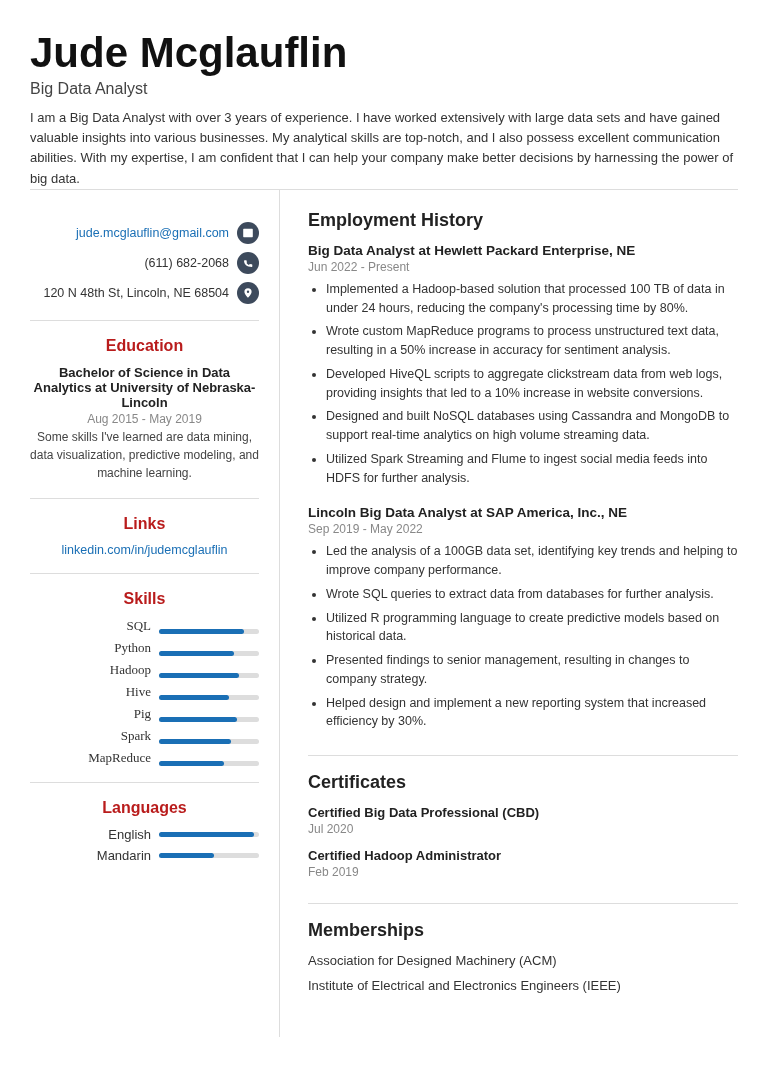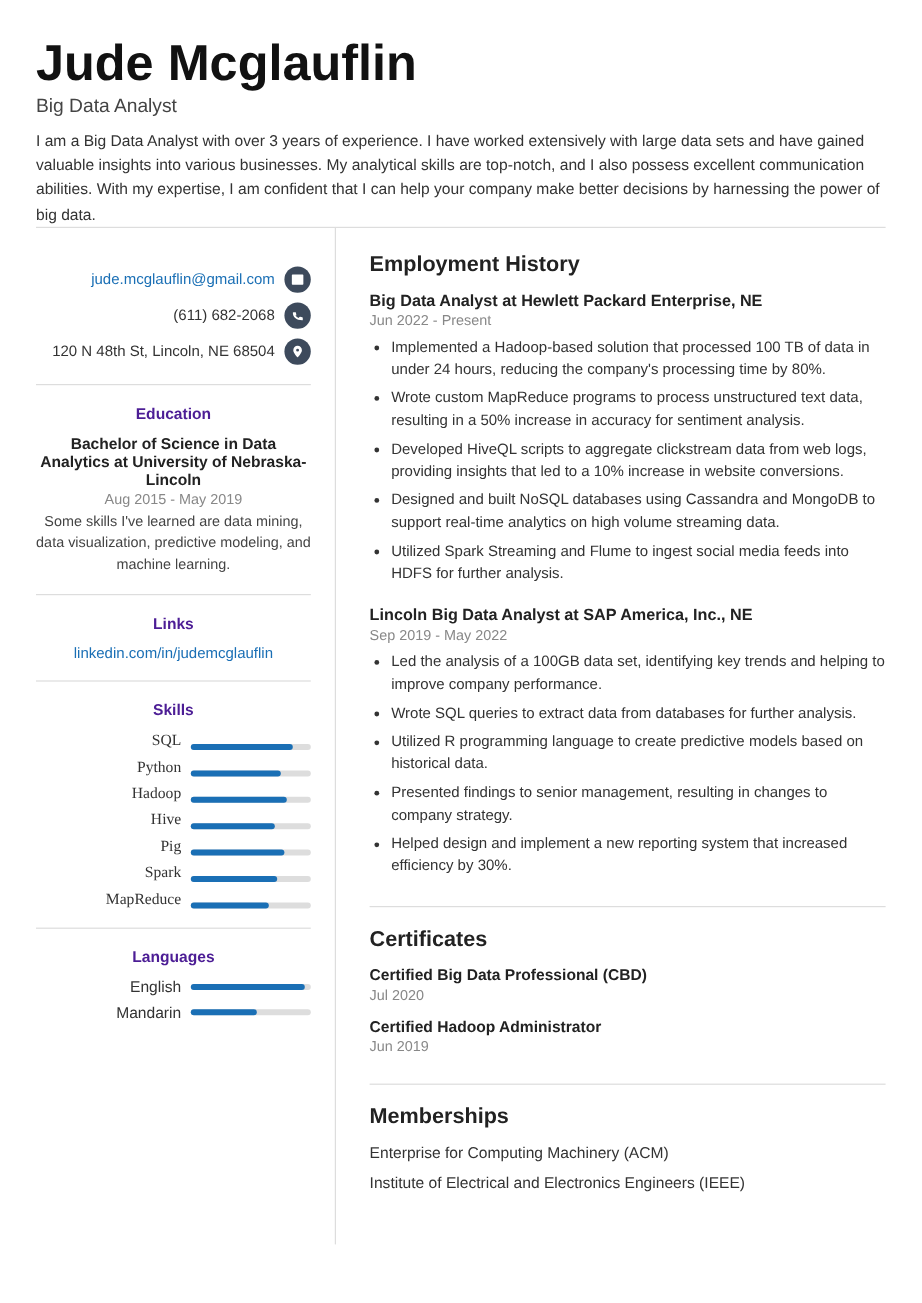--- a/index.html
+++ b/index.html
@@ -12,21 +12,21 @@
     .main-layout { display: flex; gap: 0; margin-top: 0; }
     .left-col { width: 250px; min-width: 250px; border-right: 1px solid #ddd; padding: 20px 20px 20px 0; }
     .right-col { flex: 1; padding: 20px 0 20px 28px; }
     .contact-item { display: flex; align-items: center; justify-content: flex-end; gap: 8px; margin-bottom: 8px; font-size: 12.5px; color: #1a6fb5; }
     .contact-item .contact-text { color: #1a6fb5; text-decoration: none; }
     .contact-item .contact-icon { width: 22px; height: 22px; border-radius: 50%; background: #3d4a5c; display: flex; align-items: center; justify-content: center; flex-shrink: 0; }
     .contact-item .contact-icon svg { width: 12px; height: 12px; fill: white; }
     .phone-item { color: #333; }
     .address-item { color: #333; }
     .section-divider { border-top: 1px solid #ddd; margin: 16px 0; }
-    .left-section-title { text-align: center; font-size: 13px; font-weight: bold; color: #4c1d95; margin-bottom: 10px; }
+    .left-section-title { text-align: center; font-size: 16px; font-weight: bold; color: #b91c1c; margin-bottom: 10px; }
     .edu-block { text-align: center; font-size: 12.5px; }
     .edu-degree { font-weight: bold; font-size: 13px; }
     .edu-date { color: #888; font-size: 12px; margin: 2px 0; }
     .edu-desc { color: #444; font-size: 12px; line-height: 1.5; }
     .links-section a { color: #1a6fb5; font-size: 12.5px; text-decoration: none; display: block; text-align: center; }
     .skill-row { display: flex; align-items: flex-end; justify-content: flex-end; margin-bottom: 6px; gap: 8px; font-family: Liberation Serif, serif; }
     .skill-name { font-size: 13px; color: #333; min-width: 60px; text-align: right; }
     .skill-bar-bg { width: 100px; height: 5px; background: #ddd; border-radius: 3px; }
     .skill-bar-fill { height: 5px; background: #1a6fb5; border-radius: 3px; }
     .right-section { margin-bottom: 24px; }
@@ -211,30 +211,30 @@
 
       <div class="right-section">
         <div class="right-section-title">Certificates</div>
         <div id="certs-list">
             <div>
     <div class="cert-name">Certified Big Data Professional (CBD)</div>
     <div class="cert-date">Jul 2020</div>
   </div>
             <div>
     <div class="cert-name">Certified Hadoop Administrator</div>
-    <div class="cert-date">Jun 2019</div>
+    <div class="cert-date">Feb 2019</div>
   </div>
           </div>
       </div>
 
       <div class="section-divider"></div>
 
       <div class="right-section">
         <div class="right-section-title">Memberships</div>
         <div id="memberships-list">
-            <div class="membership-name">Enterprise for Computing Machinery (ACM)</div>
+            <div class="membership-name">Association for Designed Machinery (ACM)</div>
             <div class="membership-name">Institute of Electrical and Electronics Engineers (IEEE)</div>
           </div>
       </div>
 
     </div>
   </div>
 </div>
 
 </body></html>

